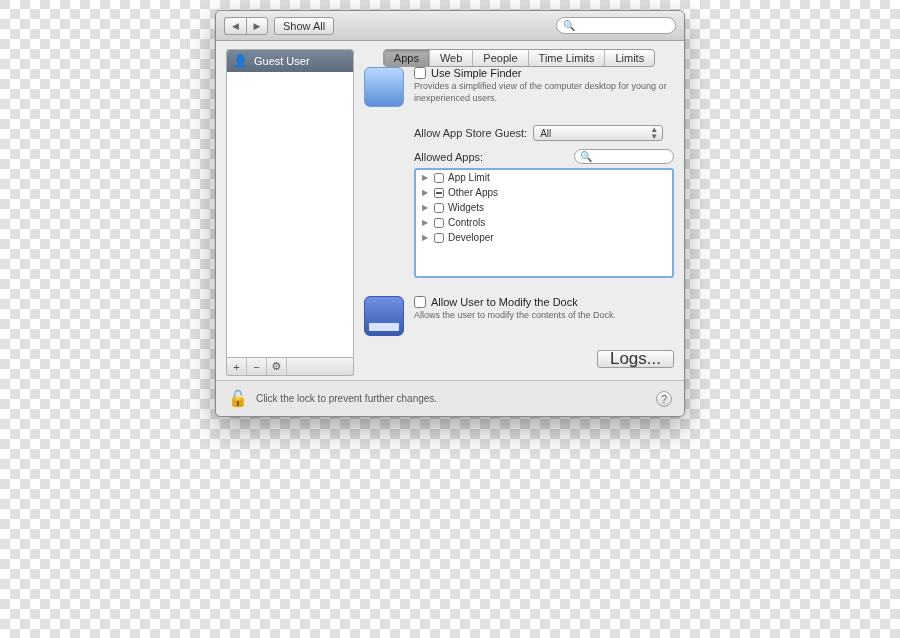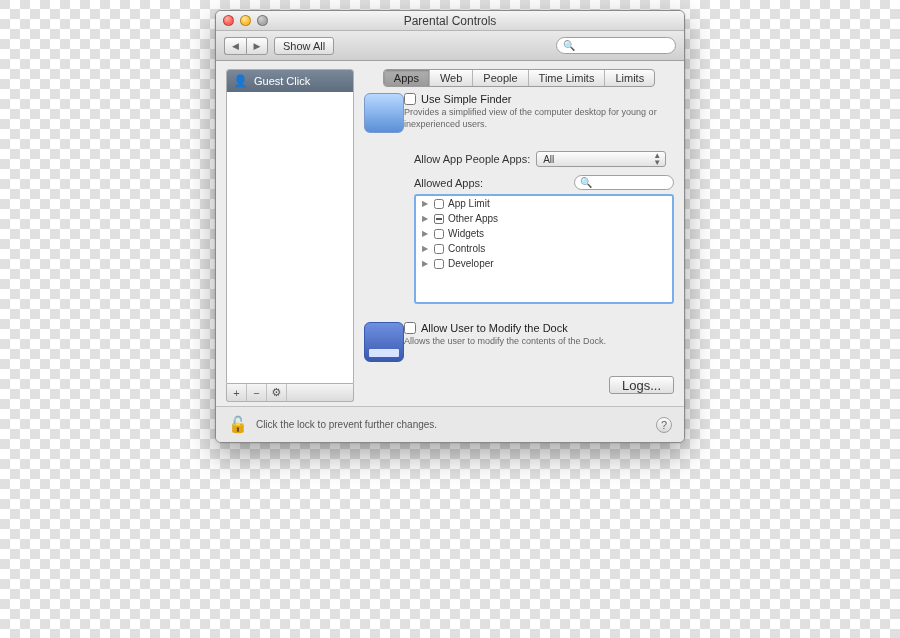--- a/index.html
+++ b/index.html
@@ -108,37 +108,37 @@
     display:flex;
   }
   .footbtn {
     width: 20px; display:flex; align-items:center; justify-content:center;
     border-right: 1px solid #c0c0c0; color:#555; font-size: 11px;
   }
 
   .main { flex: 1; display:flex; flex-direction:column; }
   .tabs {
     align-self: center;
-    display:flex; margin-bottom: 6px;
+    display:flex; margin-bottom: 0;
     border: 1px solid #9b9b9b; border-radius: 4px; overflow: hidden;
     background: linear-gradient(#fdfdfd,#e0e0e0);
   }
   .tab {
     padding: 2px 10px; font-size: 11px; color:#333;
     border-right: 1px solid #b5b5b5;
   }
   .tab:last-child { border-right:none; }
   .tab.on {
     background: linear-gradient(#b0b0b0,#9a9a9a);
     color: #222;
     box-shadow: inset 0 1px 2px rgba(0,0,0,0.25);
   }
 
   .section {
-    display:flex; margin-bottom: 10px;
+    display:flex; gap: 10px; margin-bottom: 10px;
   }
   .bigicon {
     width: 40px; height: 40px; border-radius: 6px; flex-shrink:0;
     display:flex; align-items:center; justify-content:center;
   }
   .finder-ico { background: linear-gradient(#b8d8ff,#5a8fd8); border:1px solid #7a9acc; }
   .appstore-ico { background: radial-gradient(circle at 50% 50%, #eaf3ff, #aac8e8); border:1px solid #9ab8d8; border-radius:50%;}
   .dock-ico { background: linear-gradient(#6f8fe0,#3a5ab0); border:1px solid #3a5ab0; position:relative; }
   .dock-ico::after { content:""; position:absolute; left:4px; right:4px; bottom:4px; height:8px; background:#d8e4ff; border-radius:1px; }
 
@@ -174,21 +174,21 @@
   .mixed {
     width:10px; height:10px; border:1px solid #777; border-radius:2px; display:inline-flex; align-items:center; justify-content:center;
   }
   .mixed::after { content:""; width:6px; height:2px; background:#555; }
 
   .footerrow {
     display:flex; justify-content:flex-end; padding: 4px 0 8px;
   }
   .btn {
     height: 18px; padding: 0 12px; background: linear-gradient(#fdfdfd,#e0e0e0);
-    border:1px solid #9b9b9b; border-radius:3px; font-size:13px; color:#333; display:flex; align-items:center;
+    border:1px solid #9b9b9b; border-radius:3px; font-size:17px; color:#333; display:flex; align-items:center;
   }
   .bottombar {
     border-top: 1px solid #c0c0c0;
     padding: 8px 12px;
     display:flex; align-items:center; gap:8px;
     font-size: 10px; color:#555;
     background: #e8e8e8;
   }
   .lockico { font-size:16px; color:#b88a40; }
   .help {
@@ -196,48 +196,40 @@
     background: linear-gradient(#fdfdfd,#d8d8d8);
     border:1px solid #a0a0a0; display:flex; align-items:center; justify-content:center;
     color:#666; font-size:11px;
   }
 </style>
 </head>
 <body>
 
 <div class="window">
 
-  <div class="titlebar">
-    <div class="traffic">
-      <div class="tl r"></div>
-      <div class="tl y"></div>
-      <div class="tl g"></div>
-    </div>
-    <span>Parental Controls</span>
-  </div>
 
   <div class="toolbar">
     <div class="navbtns">
       <div class="navbtn">◀</div>
       <div class="navbtn">▶</div>
     </div>
     <div class="showall">Show All</div>
     <div class="spacer"></div>
     <div class="searchfield">
       <span class="mag">🔍</span>
       <input type="text" placeholder="" style="">
     </div>
   </div>
 
   <div class="body">
     <div class="sidebar">
       <div class="userlist">
         <div class="userrow sel">
           <span class="avatar-ico">👤</span>
-          <span>Guest Click</span>
+          <span>Guest User</span>
         </div>
       </div>
       <div class="listfooter">
         <div class="footbtn">+</div>
         <div class="footbtn">−</div>
         <div class="footbtn">
           <span>⚙</span>
         </div>
       </div>
     </div>
@@ -259,21 +251,21 @@
             <input type="checkbox" style="">
             <span>Use Simple Finder</span>
           </label>
           <div class="desc">Provides a simplified view of the computer desktop for young or inexperienced users.</div>
         </div>
       </div>
 
 
       <div style="padding-left: 50px;">
         <div class="row-lbl">
-          <span>Allow App People Apps:</span>
+          <span>Allow App Store Guest:</span>
           <div class="select">
             <span>All</span>
             <span class="arrows">
                 <span>▲</span>
                 <span>▼</span>
               </span>
           </div>
         </div>
 
         <div class="row-lbl" style="justify-content:space-between;">

